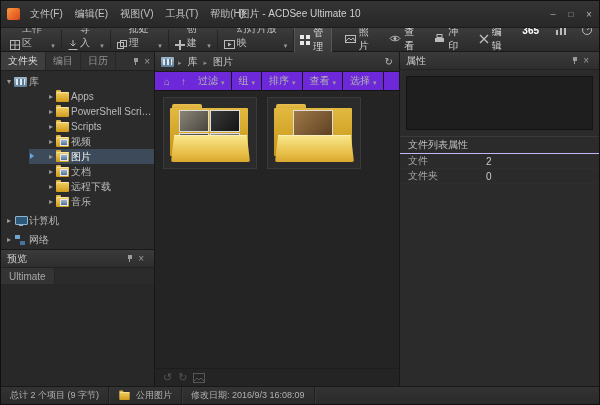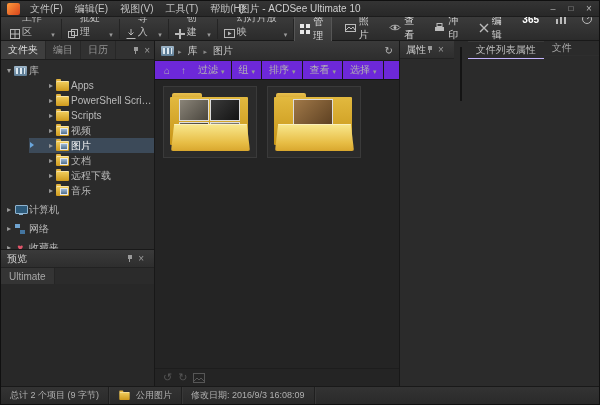--- a/index.html
+++ b/index.html
@@ -19,21 +19,21 @@
   .g-closed::before{content:"▸";}
   .g-home::before{content:"⌂";}
   .g-up::before{content:"↑";}
   .g-rl::before{content:"↺";}
   .g-rr::before{content:"↻";}
   .pin{width:8px;height:9px;position:relative;display:inline-block;}
   .pin::before{content:'';position:absolute;top:1px;left:2px;width:4px;height:4px;background:#9a9a9a;}
   .pin::after{content:'';position:absolute;top:5px;left:3px;width:1px;height:3px;background:#9a9a9a;}
 
   
-  .titlebar { height:16px; background:linear-gradient(#343434,#282828); display:flex;
+  .titlebar { height:27px; background:linear-gradient(#343434,#282828); display:flex;
               align-items:center; padding:0 2px; position:relative; flex:none;
               border-bottom:1px solid #1c1c1c; }
   .app-icon { width:13px; height:12px; border-radius:2px; margin:0 4px;
               background:linear-gradient(135deg,#ff9a3c,#d8441c); flex:none; }
   .menu-item { padding:0 6px; height:100%; display:flex; align-items:center; color:#c3c3c3; cursor:default; }
   .win-title { position:absolute; left:50%; transform:translateX(-50%); color:#cfcfcf; white-space:nowrap; }
   .win-controls { margin-left:auto; display:flex; gap:2px; }
   .win-btn { width:16px; height:13px; display:flex; align-items:center; justify-content:center;
              color:#b5b5b5; font-size:9px; }
 
@@ -131,21 +131,21 @@
   .p3{background:linear-gradient(135deg,#6a6258,#2e2a24);}
   .p4{background:linear-gradient(135deg,#9a948a,#56504a);}
   .p5{background:linear-gradient(135deg,#a07848,#5a3e20);}
   .bf-front { position:absolute; left:1px; right:0; bottom:0; height:27px;
               background:linear-gradient(180deg,#f9e88e,#e7bd45 70%,#d9a72e);
               border-radius:2px; clip-path:polygon(4% 0,96% 0,100% 100%,0 100%);
               box-shadow:inset 0 1px 0 rgba(255,255,255,.4); }
 
   
   .rightpanel { width:200px; flex:none; background:#2b2b2b; border-left:1px solid #181818;
-                display:flex; flex-direction:row; }
+                display:flex; flex-direction:column; }
   .prop-box { margin:6px; height:54px; background:#1e1e1e; border:1px solid #141414; flex:none; }
   .prop-section { height:18px; display:flex; align-items:center; padding:0 8px; color:#c0c0c0;
                   border-top:1px solid #3a3a3a; border-bottom:1px solid #c4b5fd; flex:none; }
   .prop-row { height:15px; display:flex; align-items:center; padding:0 8px; color:#a8a8a8;
               border-bottom:1px solid #2e2e2e; }
   .prop-label { width:78px; flex:none; }
   .prop-value { color:#cbcbcb; }
 
   
   .statusbar { height:18px; flex:none; background:linear-gradient(#333,#2a2a2a);
@@ -184,35 +184,35 @@
             <line x1="5" y1="0" x2="5" y2="10" stroke="#b9b9b9"></line>
             <line x1="0" y1="5" x2="10" y2="5" stroke="#b9b9b9"></line>
           </svg>
         </span>
       <span>工作区</span>
       <span class="g-caret"></span>
     </div>
     <div class="tool-btn">
       <span>
           <svg width="10" height="10">
+            <path d="M5 0v5M2.5 3.5L5 6l2.5-2.5" stroke="#b9b9b9" fill="none"></path>
+            <path d="M0.5 9.5h9" stroke="#b9b9b9"></path>
+          </svg>
+        </span>
+      <span>导入</span>
+      <span class="g-caret"></span>
+    </div>
+    <div class="tool-btn">
+      <span>
+          <svg width="10" height="10">
             <rect x="0.5" y="2.5" width="6" height="6" fill="none" stroke="#b9b9b9"></rect>
             <rect x="3.5" y="0.5" width="6" height="6" fill="none" stroke="#b9b9b9"></rect>
           </svg>
         </span>
       <span>批处理</span>
-      <span class="g-caret"></span>
-    </div>
-    <div class="tool-btn">
-      <span>
-          <svg width="10" height="10">
-            <path d="M5 0v5M2.5 3.5L5 6l2.5-2.5" stroke="#b9b9b9" fill="none"></path>
-            <path d="M0.5 9.5h9" stroke="#b9b9b9"></path>
-          </svg>
-        </span>
-      <span>导入</span>
       <span class="g-caret"></span>
     </div>
     <div class="tool-btn">
       <span>
           <svg width="10" height="10">
             <path d="M5 0v10M0 5h10" stroke="#b9b9b9" stroke-width="2"></path>
           </svg>
         </span>
       <span>创建</span>
       <span class="g-caret"></span>

